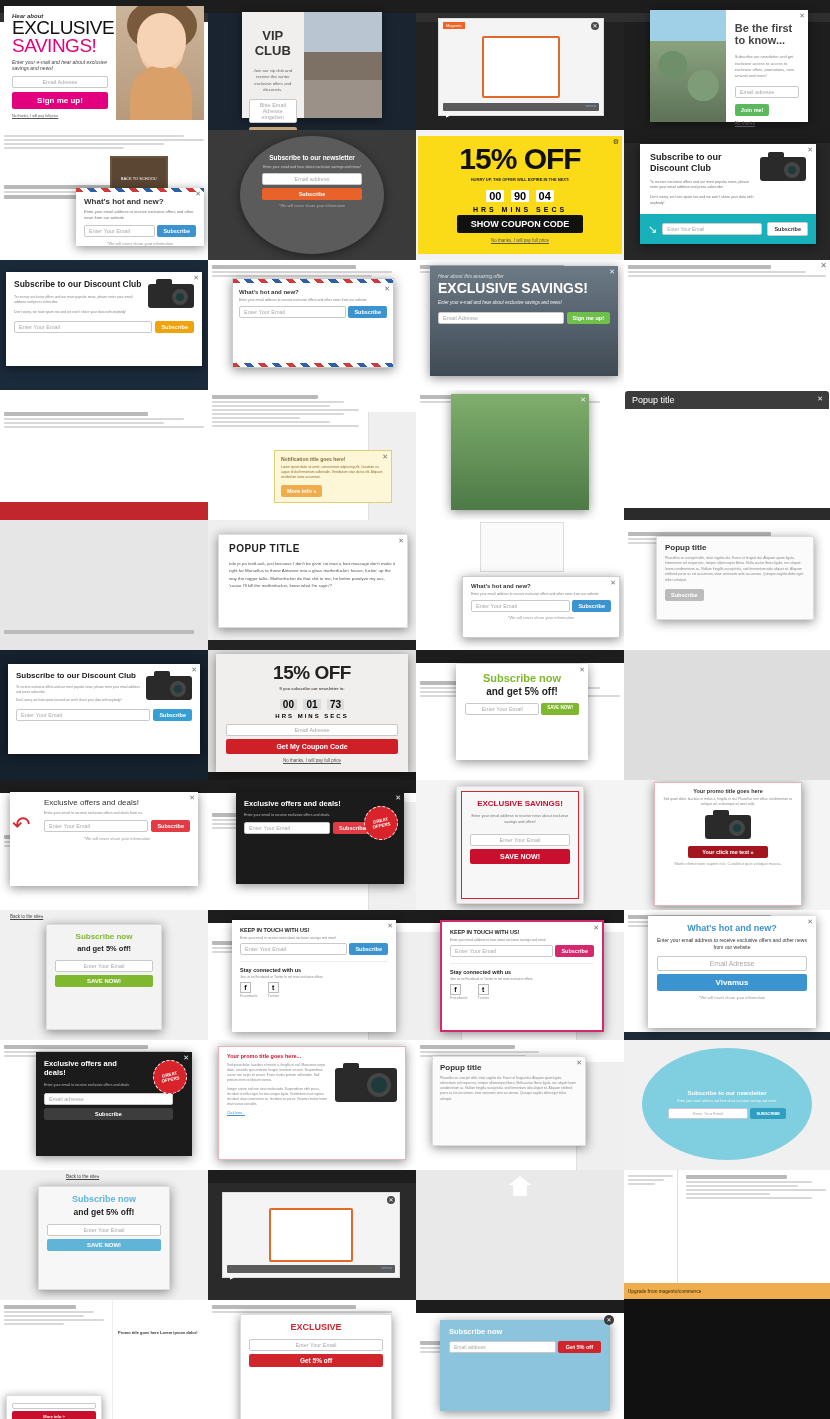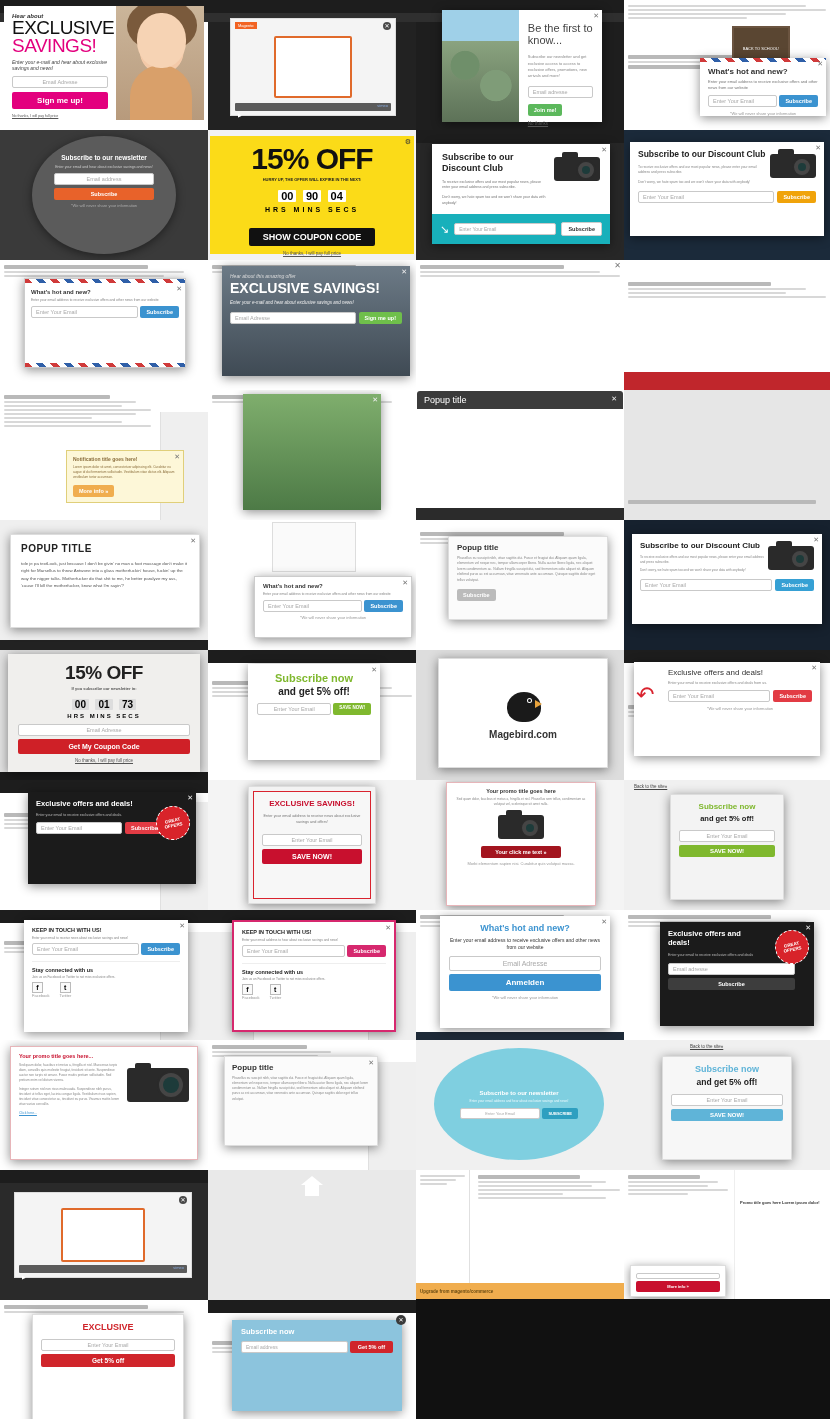--- a/index.html
+++ b/index.html
@@ -213,20 +213,35 @@
         <div class="inp" style="width:100%;text-align:center">Email Adresse</div>
         <div class="btn" style="background:#e3007e;margin-top:4px;font-size:8px;padding:4px">Sign me up!</div>
         <div class="nothanks" style="margin-top:5px;font-size:3.6px">No thanks, I will pay full price</div>
       </div>
       <div class="right">
           <div class="hair"></div>
         </div>
     </div>
   </div>
 
+  <div class="cell">
+    <div class="bg" style="background:#1a2430">
+        <div class="topbar2"></div>
+      </div>
+    <div class="modal c2">
+      <div class="l">
+        <h2 style="font-size:13px;color:#333;margin:8px 0 10px">VIP CLUB</h2>
+        <div style="font-size:4.2px;color:#666;line-height:1.5">Join our vip club and receive this winter exclusive offers and discounts.</div>
+        <div class="inp" style="width:100%;margin-top:6px">Bitte Email Adresse eingeben</div>
+        <div class="btn" style="background:#c3a577;margin-top:4px;width:100%">Join me</div>
+
+      </div>
+      <div class="r"></div>
+    </div>
+  </div>
 
   <div class="cell">
     <div class="bg" style="background:#222">
         <div class="topbar2"></div>
         <div class="topbar"></div>
       </div>
     <div class="vid">
       <span class="xc">✕</span>
       <div style="position:absolute;left:4px;top:3px;background:#f26322;color:#fff;font-size:4px;padding:1px 3px">Magento</div>
       <div class="tv"></div>
@@ -241,21 +256,21 @@
     <div class="bg" style="background:#1e1e1e">
         <div class="topbar2"></div>
         <div class="topbar"></div>
       </div>
     <div class="modal xmas">
       <span class="x">✕</span>
       <div class="pic">
           <div class="tree"></div>
         </div>
       <div class="body">
-        <h2 style="font-size:11px;color:#444;font-weight:normal;line-height:1.1">Be the first to know...</h2>
+        <h2 style="font-size:11px;color:#444;font-weight:bold;line-height:1.1">Be the first to know...</h2>
         <div style="font-size:4px;color:#888;line-height:1.6;margin:8px 0 6px">Subscribe our newsletter and get exclusive access to access to exclusive offers, promotions, new arrivals and more!</div>
         <div class="inp" style="width:100%">Email adresse</div>
         <div class="btn" style="background:#5cb85c;margin-top:4px;display:inline-block">Join me!</div>
         <div class="nothanks" style="margin-top:5px">No thanks</div>
       </div>
     </div>
   </div>
 
   <div class="cell">
     <div class="bg">
@@ -300,21 +315,21 @@
     <div class="yel">
       <span class="x" style="color:#333">⚙</span>
       <div class="center" style="font-size:30px;font-weight:bold;color:#111;letter-spacing:-1px;padding-top:6px">15% OFF</div>
       <div class="center" style="font-size:4px;font-weight:bold;color:#222;margin-top:1px">HURRY UP, THE OFFER WILL EXPIRE IN THE NEXT:</div>
       <div class="center" style="margin-top:4px">
         <span class="ctbox">00</span>
         <span class="ctbox">90</span>
         <span class="ctbox">04</span>
       </div>
       <div class="center" style="font-size:7px;font-weight:bold;margin-top:2px;letter-spacing:3px">HRS MINS SECS</div>
-      <div class="center" style="margin-top:13px"><span class="btn" style="background:#111;font-size:9px;padding:4px 14px;display:inline-block">SHOW COUPON CODE</span></div>
+      <div class="center" style="margin-top:0"><span class="btn" style="background:#111;font-size:9px;padding:4px 14px;display:inline-block">SHOW COUPON CODE</span></div>
       <div class="center nothanks" style="margin-top:5px">No thanks, I will pay full price</div>
     </div>
   </div>
 
   <div class="cell">
     <div class="bg" style="background:#272727">
         <div class="topbar2"></div>
       </div>
     <div class="modal teal">
       <span class="x">✕</span>
@@ -612,28 +627,20 @@
       <div style="font-size:10px;font-weight:bold;color:#222;margin-top:2px">and get 5% off!</div>
       <div style="display:flex;gap:2px;margin-top:6px;align-items:stretch">
         <div class="inp" style="flex:1">Enter Your Email</div>
         <div class="btn" style="background:#7fb82e;font-size:4.5px;line-height:1.1">SAVE NOW!</div>
       </div>
     </div>
   </div>
 
   <div class="cell">
     <div class="bg" style="background:#ddd"></div>
-    <div class="modal mb">
-      <div class="bird">
-          <div class="bdy"></div>
-          <div class="bk"></div>
-          <div class="ey"></div>
-        </div>
-      <div style="font-size:10px;font-weight:bold;color:#333">Magebird.com</div>
-    </div>
   </div>
 
   <div class="cell">
     <div class="bg">
         <div class="topbar2"></div>
         <div class="txt" style="padding-top:40px">
           <div class="ln h"></div>
           <div class="ln w90"></div>
           <div class="ln w80"></div>
         </div>
@@ -785,21 +792,21 @@
           <div class="ln w90"></div>
           <div class="ln w80"></div>
         </div>
         <div style="position:absolute;left:0;right:0;bottom:0;height:8px;background:#1e2a38"></div>
       </div>
     <div class="modal an">
       <span class="x">✕</span>
       <h3 style="font-size:9px;color:#3b93d0">What's hot and new?</h3>
       <div style="font-size:5px;color:#333;margin:4px 0 5px;line-height:1.4">Enter your email address to receive exclusive offers and other news from our website</div>
       <div class="inp" style="width:100%;text-align:center;font-size:7px;padding:3px">Email Adresse</div>
-      <div class="btn" style="background:#3b93d0;width:100%;margin-top:3px;font-size:8px;padding:4px">Anmelden</div>
+      <div class="btn" style="background:#3b93d0;width:100%;margin-top:3px;font-size:8px;padding:4px">Vivamus</div>
       <div class="tiny" style="margin-top:4px">*We will never share your information</div>
     </div>
   </div>
 
 
   <div class="cell">
     <div class="bg">
         <div class="txt">
           <div class="ln h"></div>
           <div class="ln w90"></div>

